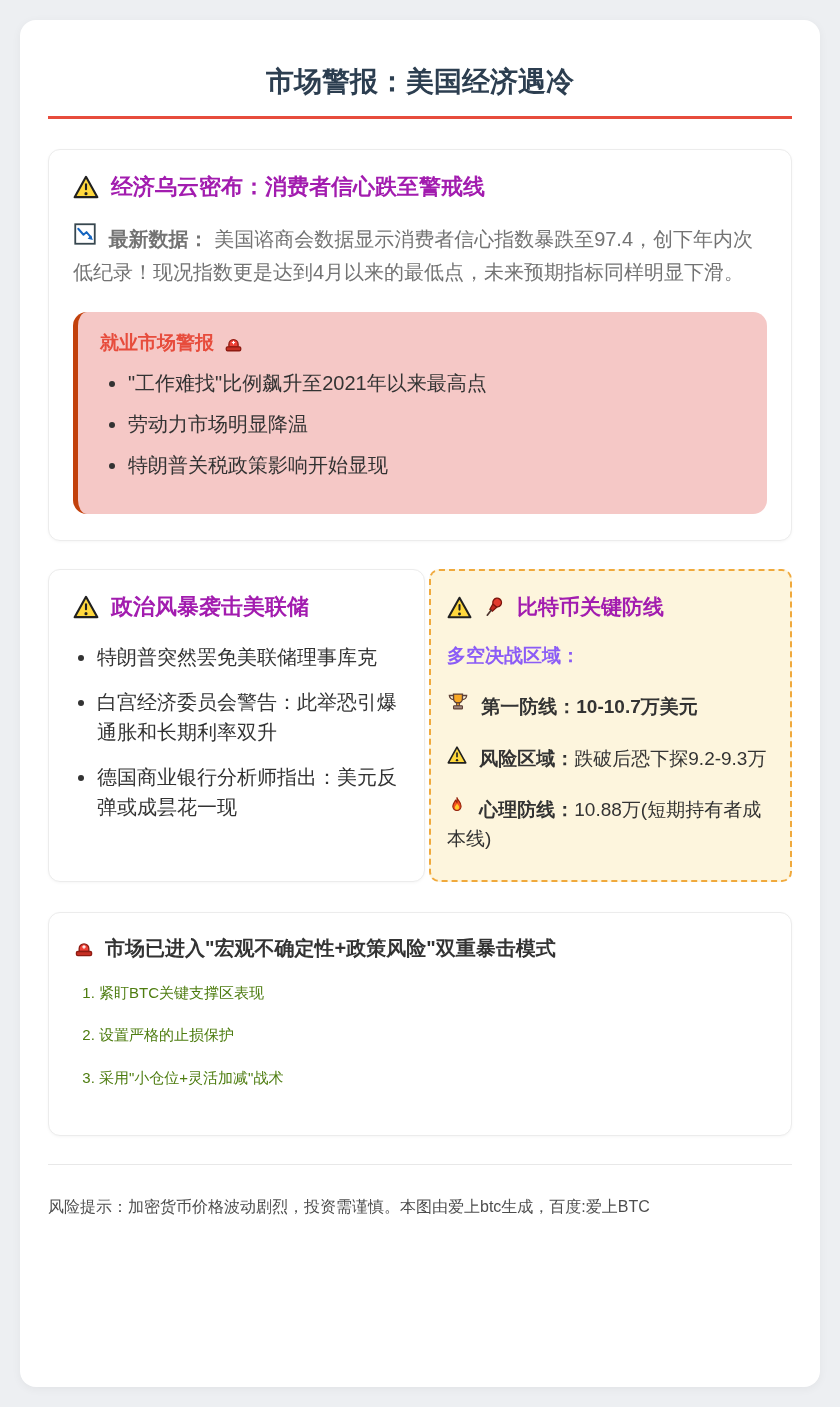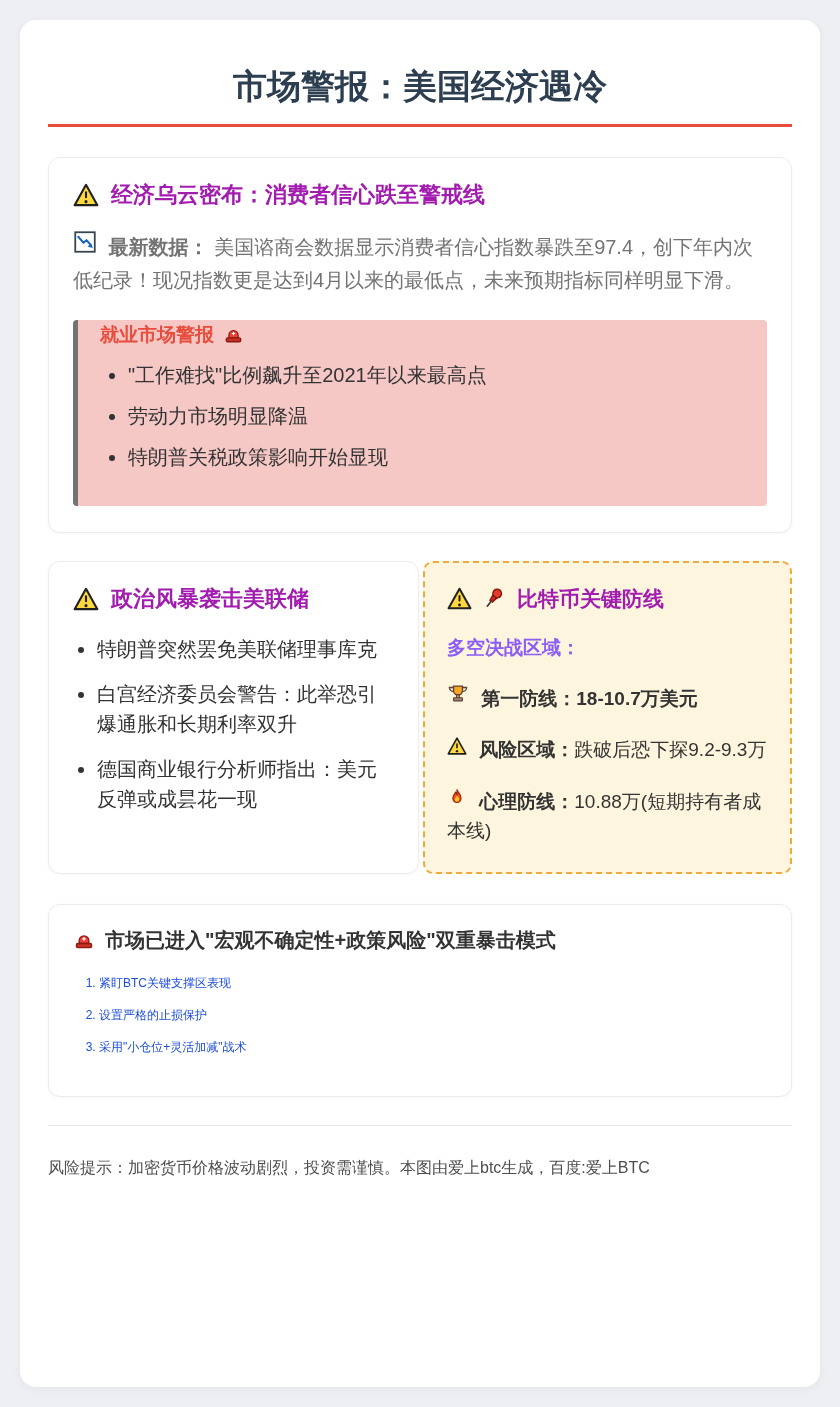--- a/index.html
+++ b/index.html
@@ -16,21 +16,21 @@
     border-radius: 16px;
     padding: 44px 28px 44px;
     min-height: 1367px;
     box-shadow: 0 2px 10px rgba(0,0,0,0.05);
   }
   
   .page-title {
     margin: 0 0 30px;
     text-align: center;
     color: #2c3e50;
-    font-size: 34px;
+    font-size: 28px;
     font-weight: bold;
     line-height: 1.3;
     padding-bottom: 16px;
     border-bottom: 3px solid #e74c3c;
   }
   
   .panel {
     background: #ffffff;
     border: 1px solid #ececec;
     border-radius: 12px;
@@ -52,23 +52,23 @@
     font-size: 20px;
     color: #737373;
     line-height: 1.62;
     margin: 0;
   }
   .body-text .icn svg { vertical-align: -4px; margin-right: 6px; }
   
   .alert-box {
     margin-top: 24px;
     background: #f5c8c6;
-    border-left: 5px solid #737373;
-    border-radius: 4px;
-    padding: 2px 22px 22px;
+    border-left: 5px solid #c2410c;
+    border-radius: 14px;
+    padding: 18px 22px 22px;
   }
   .alert-box-title {
     display: flex;
     align-items: center;
     gap: 9px;
     color: #e74c3c;
     font-size: 19px;
     font-weight: bold;
     margin: 0 0 8px;
   }
@@ -77,39 +77,39 @@
   
   .two-col { display: flex; gap: 4px; align-items: stretch; margin-bottom: 30px; }
   .two-col > * { flex: 1 1 0; }
   .two-col .panel { margin-bottom: 0; }
   .panel ul.plain { margin: 0; padding-left: 24px; }
   .panel ul.plain li { font-size: 20px; color: #333333; margin: 15px 0; line-height: 1.5; }
   .btc-box {
     background: #fdf5dd;
     border: 2px dashed #f0a93c;
     border-radius: 10px;
-    padding: 22px 22px 26px;
+    padding: 22px 16px 26px;
   }
   .btc-box .red-heading { font-size: 21px; gap: 10px; margin-bottom: 22px; }
   .btc-intro { font-size: 19px; font-weight: bold; color: #8b5cf6; margin: 0 0 22px; }
   .btc-line { font-size: 19px; color: #333333; line-height: 1.55; margin: 22px 0 0; }
   .btc-line .icn svg { vertical-align: -4px; margin-right: 7px; }
   .btc-line strong { color: #333333; }
   
   .subhead {
     display: flex;
     align-items: center;
     gap: 10px;
     font-size: 20px;
     font-weight: bold;
     color: #333333;
     margin: 0 0 20px;
   }
   .advice-list { margin: 0; padding-left: 26px; }
-  .advice-list li { font-size: 12px; color: #1d4ed8; margin: 14px 0; line-height: 1.5; }
+  .advice-list li { font-size: 15px; color: #4d7c0f; margin: 20px 0; line-height: 1.5; }
   
   .footer-divider { border: none; border-top: 1px solid #e8e8e8; margin: 6px 0 28px; }
   .footer-text { font-size: 16px; color: #4d4d4d; line-height: 1.7; margin: 0; }
   .icn { display: inline-flex; }
 </style>
 </head>
 <body>
 
 <svg width="0" height="0" style="position:absolute" aria-hidden="true">
   <defs>
@@ -222,21 +222,21 @@
         <span>比特币关键防线</span>
       </h2>
       <p class="btc-intro">多空决战区域：</p>
       <p class="btc-line">
         <span class="icn">
             <svg width="22" height="22" viewBox="0 0 32 32">
               <use href="#ico-trophy"></use>
             </svg>
           </span>
         <strong>
-          <span>第一防线：</span><span>18-10.7万美元</span>
+          <span>第一防线：</span><span>10-10.7万美元</span>
         </strong>
       </p>
       <p class="btc-line">
         <span class="icn">
             <svg width="20" height="20" viewBox="0 0 32 32">
               <use href="#ico-warning"></use>
             </svg>
           </span>
         <strong>风险区域：</strong><span>跌破后恐下探9.2-9.3万</span>
       </p>

